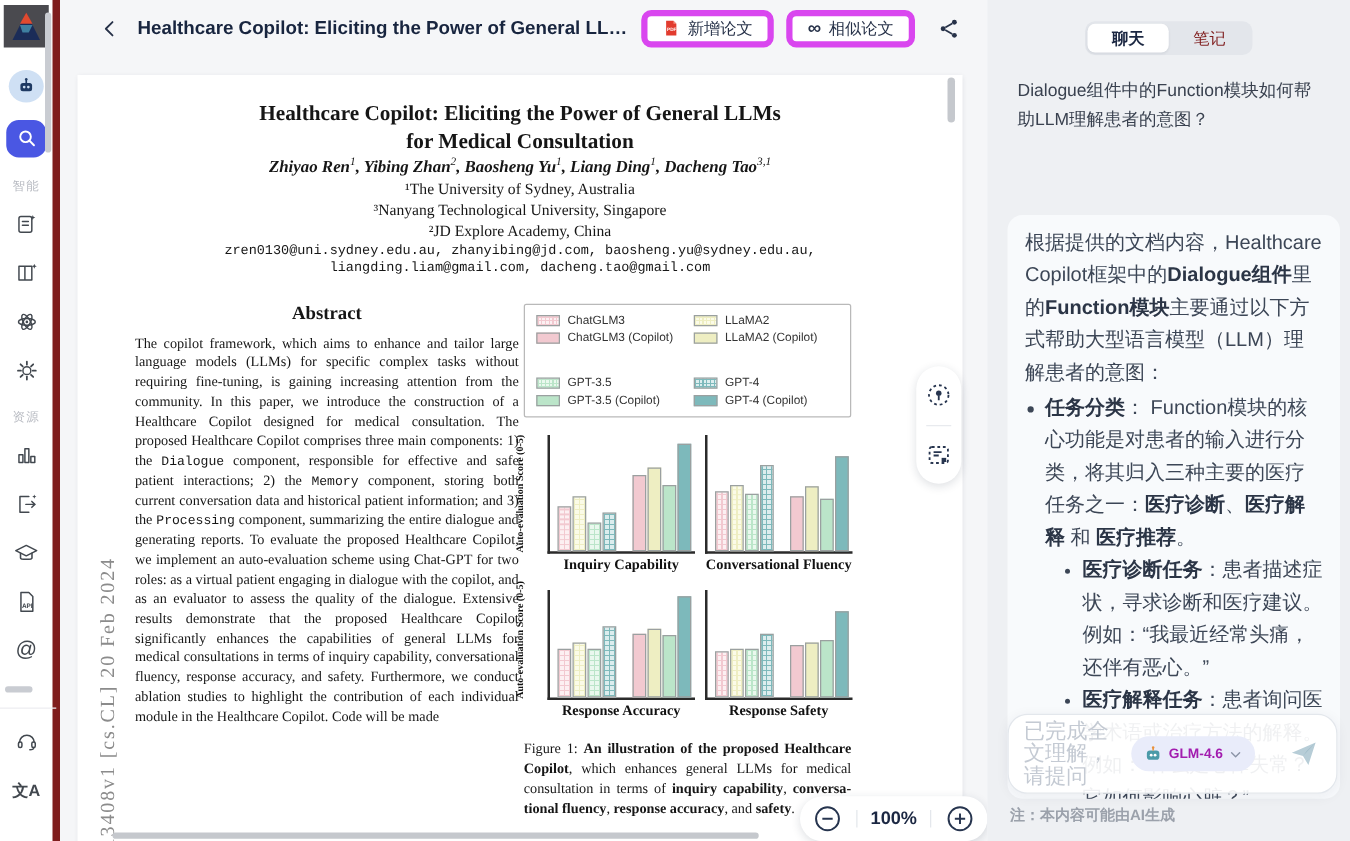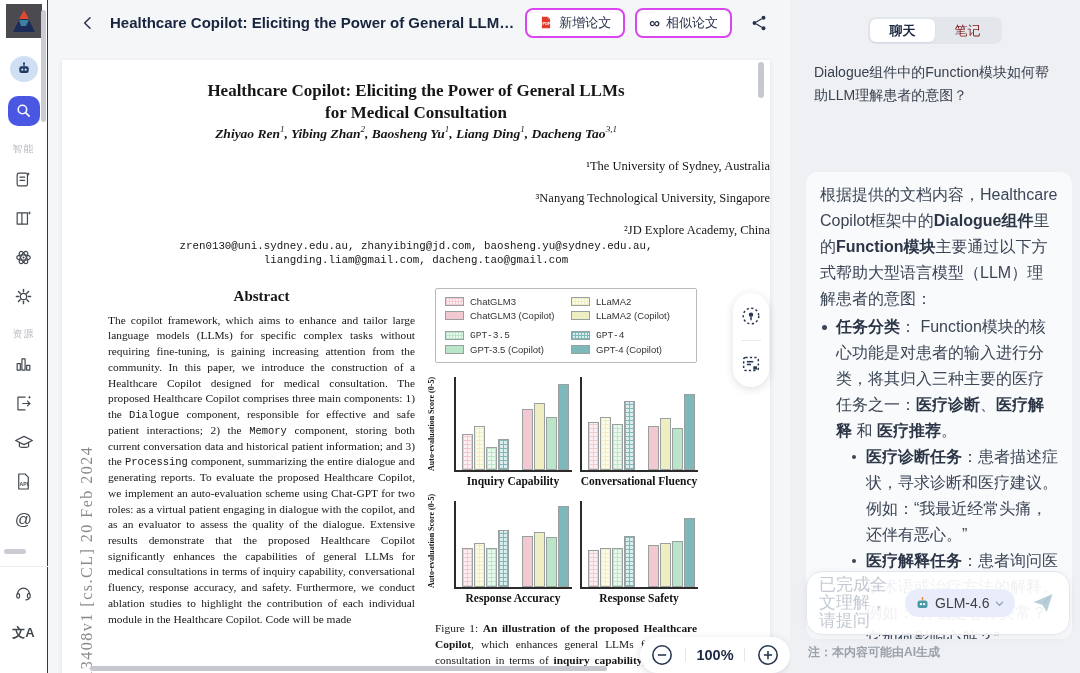--- a/index.html
+++ b/index.html
@@ -1,21 +1,21 @@
 <!DOCTYPE html>
 <html><head>
 <meta charset="utf-8">
 <style>
   *{margin:0;padding:0;box-sizing:border-box;}
   html,body{width:1080px;height:673px;overflow:hidden;background:#f5f6f8;
     font-family:"Liberation Sans",sans-serif;}
   .app{display:flex;width:1080px;height:673px;}
 
   
-  .sidebar{width:48px;background:#fff;border-right:1px solid #7f1d1d;position:relative;
+  .sidebar{width:48px;background:#fff;border-right:6px solid #7f1d1d;position:relative;
     display:flex;flex-direction:column;align-items:center;flex-shrink:0;}
   .logo{width:36px;height:36px;margin-top:4px;background:#4a4a4f;display:flex;align-items:center;justify-content:center;}
   .side-thumb{position:absolute;right:1px;top:10px;width:5px;height:112px;background:#c9ccd2;border-radius:3px;}
   .avatar-item{width:28px;height:28px;border-radius:50%;background:#cfe0f4;margin-top:18px;
     display:flex;align-items:center;justify-content:center;}
   .nav-active{width:32px;height:32px;border-radius:10px;background:#4a57e3;margin-top:14px;
     display:flex;align-items:center;justify-content:center;}
   .side-label{font-size:10px;color:#b7bac1;margin-top:16px;letter-spacing:1px;}
   .side-icon{width:32px;height:32px;margin-top:9px;display:flex;align-items:center;justify-content:center;
     border-radius:8px;color:#42484f;}
@@ -24,45 +24,45 @@
   .side-divider{width:48px;height:1px;background:#ededf1;margin-top:12px;}
   .side-bottom{margin-top:auto;display:flex;flex-direction:column;align-items:center;padding-bottom:24px;}
   .glyph-icon{font-size:13px;font-weight:700;color:#42484f;}
 
   
   .main{flex:1;display:flex;flex-direction:column;min-width:0;background:#f5f6f8;}
   .hdr{height:45px;display:flex;align-items:center;padding:0 14px 0 28px;gap:10px;flex-shrink:0;}
   .back-btn{width:24px;height:24px;display:flex;align-items:center;justify-content:center;cursor:pointer;}
   .hdr-title{font-size:15px;font-weight:700;color:#18253f;white-space:nowrap;overflow:hidden;text-overflow:ellipsis;flex:1;}
   .hdr-btn{height:30px;display:flex;align-items:center;gap:6px;padding:0 12px;background:#fff;
-    border:2px solid #d946ef;border-radius:8px;font-size:13px;color:#273249;cursor:pointer;flex-shrink:0;}
+    border:5px solid #d946ef;border-radius:8px;font-size:13px;color:#273249;cursor:pointer;flex-shrink:0;}
   .inf{font-size:15px;font-weight:700;color:#273249;line-height:1;}
   .share-btn{width:34px;height:30px;display:flex;align-items:center;justify-content:center;cursor:pointer;}
 
   
   .viewer{position:relative;flex:1;overflow:hidden;}
   .page{position:absolute;left:14px;width:708px;top:15px;height:860px;background:#fff;
     box-shadow:0 1px 4px rgba(30,40,60,.10);font-family:"Liberation Serif",serif;color:#161616;}
   .arxiv{position:absolute;left:16px;top:712px;transform:rotate(-90deg);transform-origin:left top;
     white-space:nowrap;font-size:16px;letter-spacing:1.5px;color:#8b8b8b;font-family:"Liberation Serif",serif;}
   .p-title{margin-top:20px;text-align:center;font-size:17px;font-weight:700;line-height:1.3;padding:0 80px;}
   .p-authors{margin-top:0;text-align:center;font-size:13.5px;font-weight:700;font-style:italic;}
   .p-authors sup{font-weight:400;font-size:9px;}
-  .p-affil{text-align:right;font-size:12.5px;margin-top:17px;}
+  .p-affil{text-align:center;font-size:12.5px;margin-top:2px;}
   .p-email{text-align:center;font-size:10.8px;margin-top:2px;font-family:"Liberation Mono",monospace;}
-  .cols{display:flex;margin-top:22px;padding-left:46px;padding-right:108px;gap:20px;}
+  .cols{display:flex;margin-top:22px;padding-left:46px;padding-right:108px;gap:4px;}
   .col-l{width:307px;flex-shrink:0;}
   .abs-h{text-align:center;font-size:15px;font-weight:700;margin-bottom:8px;}
   .abs-t{font-size:11.4px;line-height:1.38;text-align:justify;}
   .mono{font-family:"Liberation Mono",monospace;font-size:.92em;}
   .col-r{width:262px;flex-shrink:0;font-family:"Liberation Sans",sans-serif;}
   .legend{display:grid;grid-template-columns:1fr 1fr;column-gap:10px;row-gap:3px;
     border:1px solid #b9b9b9;border-radius:2px;padding:7px 9px;background:#fff;}
   .lg-item{display:flex;align-items:center;gap:6px;}
-  .lg-item.gap{margin-top:6px;font-family:Liberation Mono, monospace;}
+  .lg-item.gap{margin-top:22px;}
   .lg-sw{width:19px;height:9px;border:1px solid #9aa0a0;flex-shrink:0;}
   .lg-lb{font-size:9.5px;color:#333;white-space:nowrap;}
   .crow{display:flex;gap:8px;margin-top:14px;align-items:flex-end;}
   .ylab{width:11px;position:relative;flex-shrink:0;align-self:stretch;}
   .ylab span{position:absolute;left:1px;bottom:16px;transform:rotate(-90deg);transform-origin:left bottom;
     white-space:nowrap;font-size:8px;font-weight:700;font-family:"Liberation Serif",serif;color:#111;}
   .chart{flex:1;}
   .plot{display:flex;align-items:flex-end;gap:13px;border-left:2px solid #2b2b2b;border-bottom:2.5px solid #2b2b2b;
     padding:0 3px 0 6px;}
   .grp{display:flex;align-items:flex-end;gap:1px;}
@@ -102,21 +102,21 @@
   .ans-ul>li::before{content:"";position:absolute;left:2px;top:11px;width:5px;height:5px;border-radius:50%;background:#3c4656;}
   .ans-ul2{list-style:none;margin-top:0;}
   .ans-ul2>li{position:relative;padding-left:16px;margin-left:14px;}
   .ans-ul2>li::before{content:"";position:absolute;left:2px;top:11px;width:4px;height:4px;border-radius:50%;background:#3c4656;}
   .input-card{position:absolute;left:16px;right:10px;bottom:38px;height:64px;background:rgba(255,255,255,.92);
     border:1px solid #e3e7ec;border-radius:16px;box-shadow:0 2px 10px rgba(30,40,60,.06);
     display:flex;align-items:center;padding:6px 12px;gap:8px;}
   .ph{width:72px;font-size:17px;line-height:18px;color:#c4cad3;}
   .model-pill{display:flex;align-items:center;gap:5px;background:#e9ecfa;border-radius:15px;height:28px;
     padding:0 10px;cursor:pointer;margin-left:6px;}
-  .model-name{font-size:14px;font-weight:400;color:#404040;}
+  .model-name{font-size:11px;font-weight:700;color:#a21caf;}
   .send-btn{margin-left:auto;width:28px;height:28px;display:flex;align-items:center;justify-content:center;cursor:pointer;}
   .ai-note{position:absolute;left:18px;bottom:12px;font-size:12px;color:#9ba1ab;font-weight:bold;}
 </style>
 </head>
 <body>
 
 <div class="app">
 
   <aside class="sidebar">
     <div class="logo">

